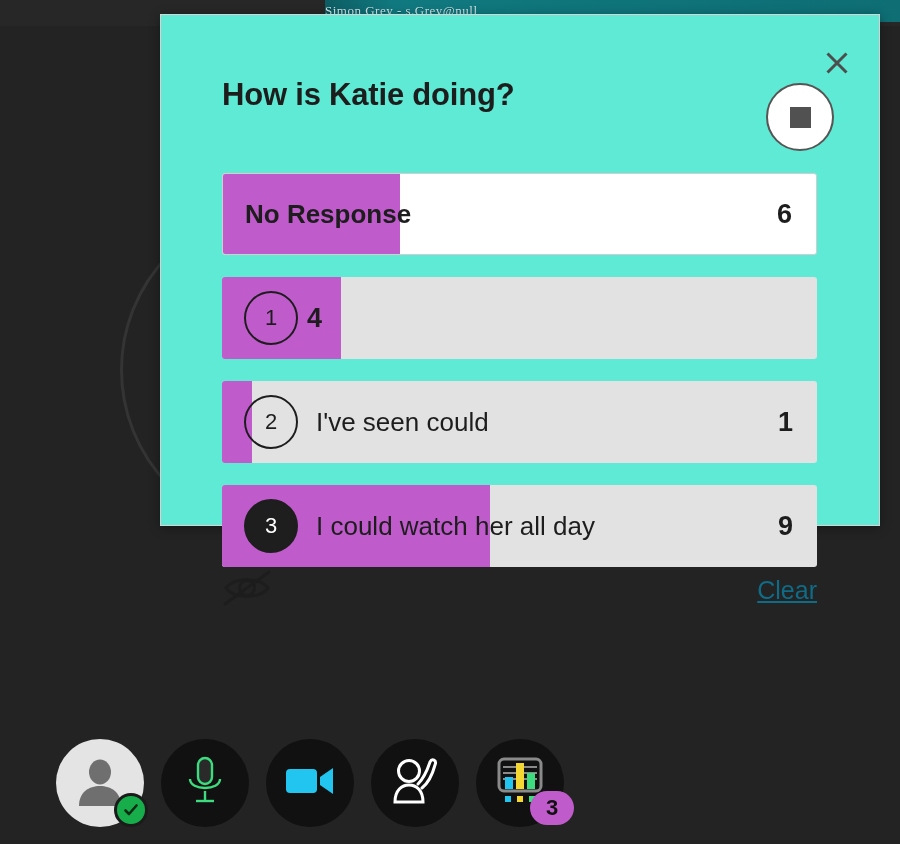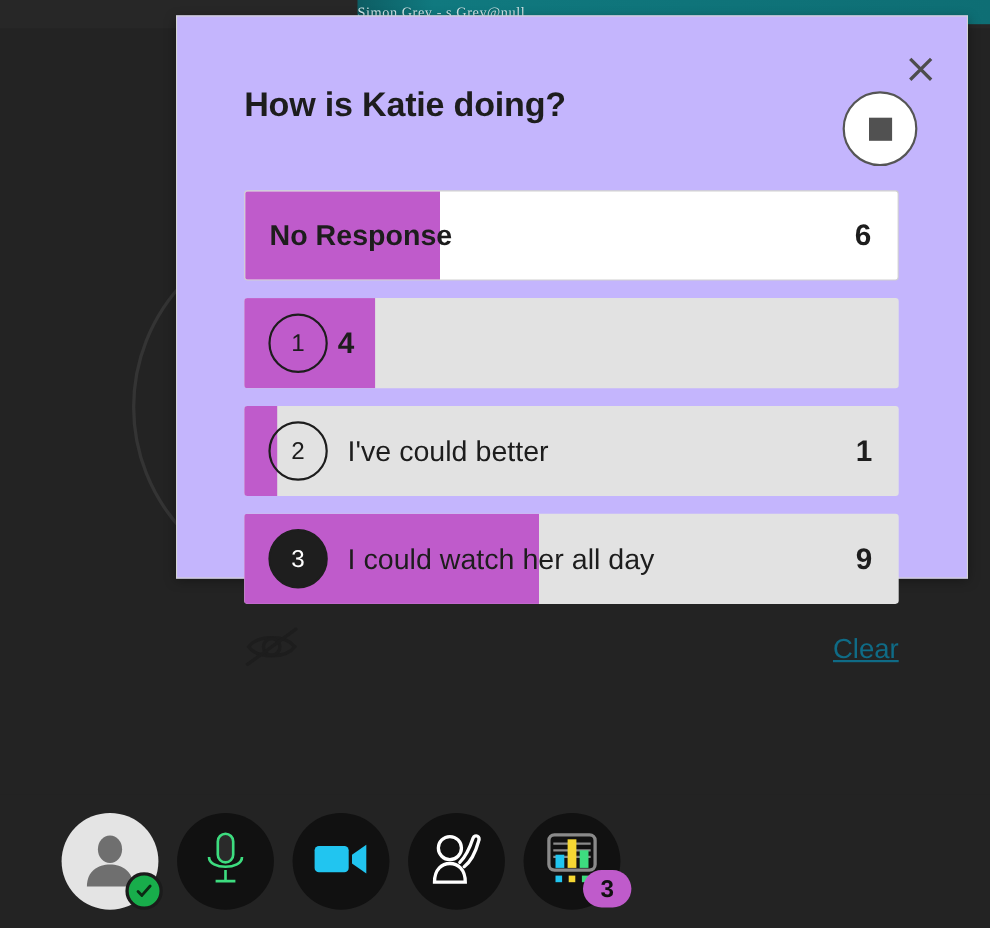--- a/index.html
+++ b/index.html
@@ -57,21 +57,21 @@
     box-sizing: border-box;
   }
 
   
   #poll-modal {
     position: absolute;
     left: 160px;
     top: 14px;
     width: 720px;
     height: 512px;
-    background: #c4b5fd;
+    background: #5eead4;
     border: 1px solid #d4d4d4;
     box-sizing: border-box;
     box-shadow: 0 2px 10px rgba(0,0,0,.35);
   }
   #close-button {
     position: absolute;
     right: 22px;
     top: 28px;
     width: 40px;
     height: 40px;
@@ -114,21 +114,21 @@
   
   #options {
     position: absolute;
     left: 61px;
     top: 158px;
     width: 595px;
   }
   .option-row {
     position: relative;
     height: 82px;
-    margin-bottom: 16px;
+    margin-bottom: 22px;
     border-radius: 3px;
     overflow: hidden;
     box-sizing: border-box;
     cursor: pointer;
   }
   .option-row.track-plain {
     background: #e2e2e2;
   }
   .option-row.track-outlined {
     background: #ffffff;
@@ -320,21 +320,21 @@
       <div class="option-content">
         <div class="option-index">1</div>
         <div class="option-count">4</div>
       </div>
     </div>
 
     <div class="option-row track-plain">
       <div class="option-bar" style="width: 5%; background: rgb(191, 91, 203);"></div>
       <div class="option-content">
         <div class="option-index">2</div>
-        <div class="option-label">I've could better</div>
+        <div class="option-label">I've seen could</div>
         <div class="option-count">1</div>
       </div>
     </div>
 
     <div class="option-row track-plain">
       <div class="option-bar" style="width: 45%; background: rgb(191, 91, 203);"></div>
       <div class="option-content">
         <div class="option-index filled">3</div>
         <div class="option-label">I could watch her all day</div>
         <div class="option-count">9</div>

